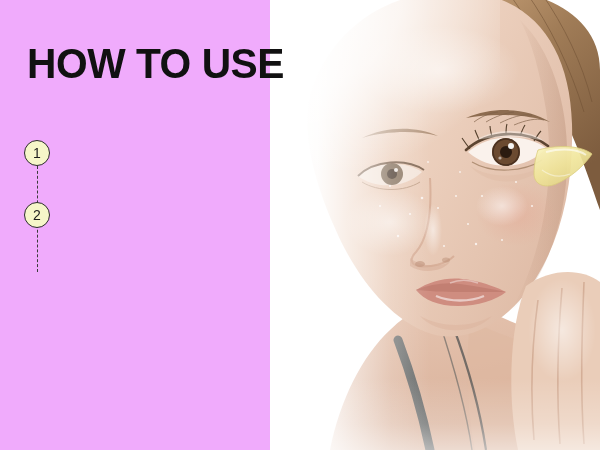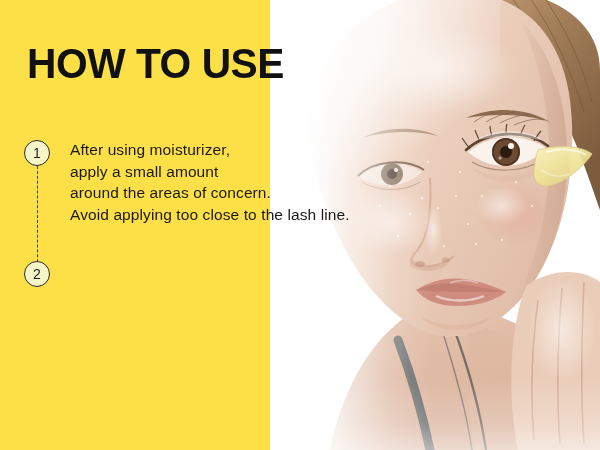--- a/index.html
+++ b/index.html
@@ -4,21 +4,21 @@
 <style>
   html, body {
     margin: 0;
     padding: 0;
     background: #ffffff;
   }
   #stage {
     position: relative;
     width: 600px;
     height: 450px;
-    background: #fde047;
+    background: #f0abfc;
     overflow: hidden;
     font-family: "Liberation Sans", sans-serif;
   }
 
   
   #photo {
     position: absolute;
     top: 0;
     right: 0;
     width: 330px;
@@ -305,24 +305,20 @@
 
   <div id="title">HOW TO USE</div>
 
   <div id="steps">
 
     <div class="step" id="step-1">
       <div class="badge-col">
         <div class="badge">1</div>
         <div id="connector"></div>
       </div>
-      <div class="step-text">After using moisturizer,
-apply a small amount
-around the areas of concern.
-Avoid applying too close to the lash line.</div>
     </div>
 
     <div class="step" id="step-2">
       <div class="badge-col">
         <div class="badge">2</div>
       </div>
     </div>
 
   </div>
 

